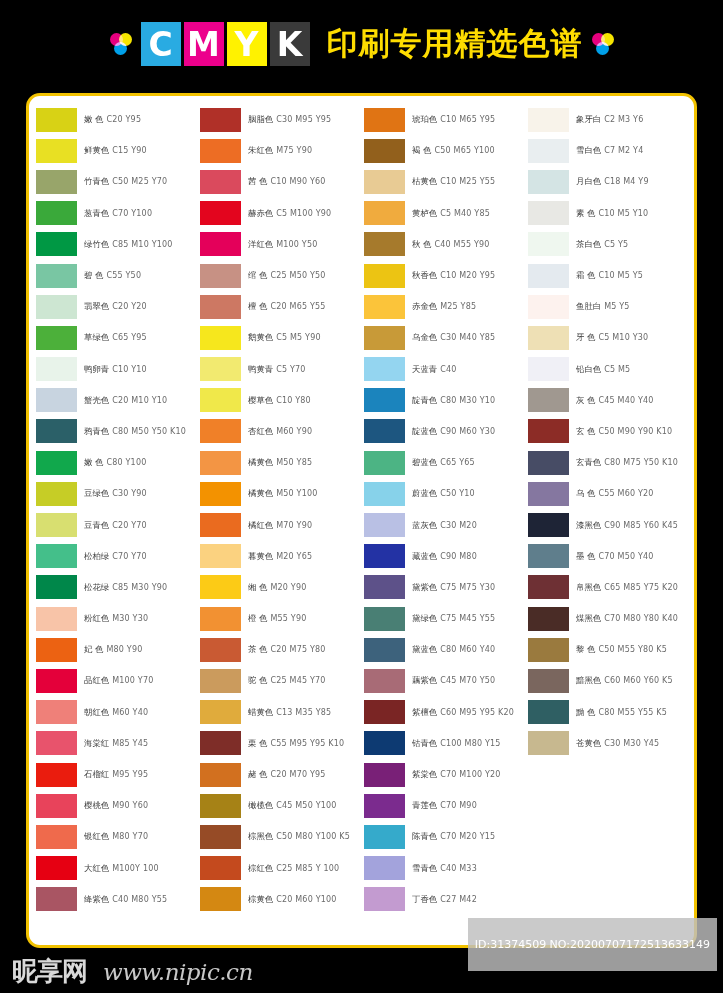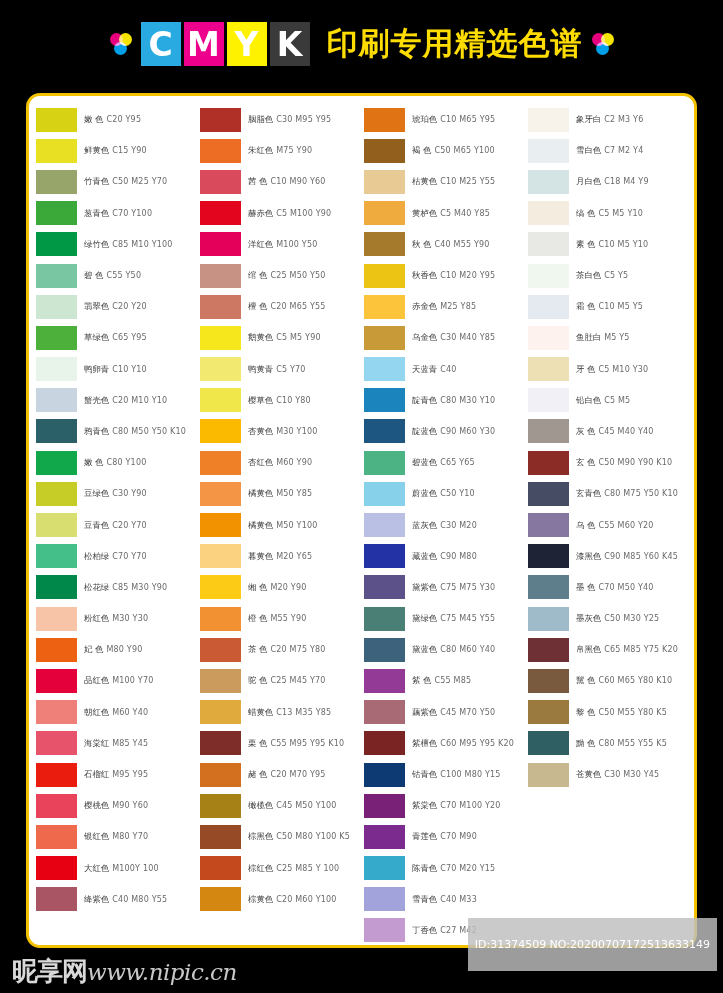--- a/index.html
+++ b/index.html
@@ -98,21 +98,21 @@
     letter-spacing:0.2px;
   }
 
   
   #footer{
     position:absolute;left:0;bottom:0;width:723px;height:46px;
     pointer-events:none;
   }
   #wm-logo{
     position:absolute;left:12px;bottom:4px;
-    display:flex;align-items:center;gap:0;
+    display:flex;align-items:center;gap:16px;
     opacity:.85;
   }
   #wm-mark{
     font-size:26px;font-weight:bold;color:#ffffff;
     text-shadow:0 0 3px rgba(0,0,0,.6);
     letter-spacing:-1px;
     font-family:"DejaVu Sans","Liberation Sans",sans-serif;
   }
   #wm-url{
     font-size:23px;color:#ffffff;opacity:.92;
@@ -411,45 +411,45 @@
           </div>
         </div>
         <div class="row">
           <div class="swatch" style="background: rgb(240, 232, 74);"></div>
           <div class="label">
             <span class="cname">樱草色</span>
             <span class="cval">C10 Y80</span>
           </div>
         </div>
         <div class="row">
-          <div class="swatch" style="background: rgb(251, 185, 0);"></div>
-          <div class="label">
-            <span class="cname">杏黄色</span>
-            <span class="cval">M30 Y100</span>
-          </div>
-        </div>
-        <div class="row">
           <div class="swatch" style="background: rgb(240, 128, 40);"></div>
           <div class="label">
             <span class="cname">杏红色</span>
             <span class="cval">M60 Y90</span>
           </div>
         </div>
         <div class="row">
           <div class="swatch" style="background: rgb(243, 149, 68);"></div>
           <div class="label">
             <span class="cname">橘黄色</span>
             <span class="cval">M50 Y85</span>
           </div>
         </div>
         <div class="row">
           <div class="swatch" style="background: rgb(243, 146, 0);"></div>
           <div class="label">
             <span class="cname">橘黄色</span>
             <span class="cval">M50 Y100</span>
+          </div>
+        </div>
+        <div class="row">
+          <div class="swatch" style="background: rgb(234, 107, 31);"></div>
+          <div class="label">
+            <span class="cname">橘红色</span>
+            <span class="cval">M70 Y90</span>
           </div>
         </div>
         <div class="row">
           <div class="swatch" style="background: rgb(251, 210, 128);"></div>
           <div class="label">
             <span class="cname">暮黄色</span>
             <span class="cval">M20 Y65</span>
           </div>
         </div>
         <div class="row">
@@ -652,27 +652,20 @@
           </div>
         </div>
         <div class="row">
           <div class="swatch" style="background: rgb(61, 98, 124);"></div>
           <div class="label">
             <span class="cname">黛蓝色</span>
             <span class="cval">C80 M60 Y40</span>
           </div>
         </div>
         <div class="row">
-          <div class="swatch" style="background: rgb(146, 58, 150);"></div>
-          <div class="label">
-            <span class="cname">紫  色</span>
-            <span class="cval">C55 M85</span>
-          </div>
-        </div>
-        <div class="row">
           <div class="swatch" style="background: rgb(168, 107, 118);"></div>
           <div class="label">
             <span class="cname">藕紫色</span>
             <span class="cval">C45 M70 Y50</span>
           </div>
         </div>
         <div class="row">
           <div class="swatch" style="background: rgb(122, 37, 36);"></div>
           <div class="label">
             <span class="cname">紫檀色</span>
@@ -739,27 +732,20 @@
           </div>
         </div>
         <div class="row">
           <div class="swatch" style="background: rgb(212, 228, 228);"></div>
           <div class="label">
             <span class="cname">月白色</span>
             <span class="cval">C18 M4 Y9</span>
           </div>
         </div>
         <div class="row">
-          <div class="swatch" style="background: rgb(244, 237, 223);"></div>
-          <div class="label">
-            <span class="cname">缟  色</span>
-            <span class="cval">C5 M5 Y10</span>
-          </div>
-        </div>
-        <div class="row">
           <div class="swatch" style="background: rgb(232, 232, 228);"></div>
           <div class="label">
             <span class="cname">素  色</span>
             <span class="cval">C10 M5 Y10</span>
           </div>
         </div>
         <div class="row">
           <div class="swatch" style="background: rgb(239, 247, 239);"></div>
           <div class="label">
             <span class="cname">茶白色</span>
@@ -830,45 +816,45 @@
           </div>
         </div>
         <div class="row">
           <div class="swatch" style="background: rgb(95, 126, 140);"></div>
           <div class="label">
             <span class="cname">墨  色</span>
             <span class="cval">C70 M50 Y40</span>
           </div>
         </div>
         <div class="row">
-          <div class="swatch" style="background: rgb(159, 186, 200);"></div>
-          <div class="label">
-            <span class="cname">墨灰色</span>
-            <span class="cval">C50 M30 Y25</span>
-          </div>
-        </div>
-        <div class="row">
           <div class="swatch" style="background: rgb(110, 48, 52);"></div>
           <div class="label">
             <span class="cname">帛黑色</span>
             <span class="cval">C65 M85 Y75 K20</span>
           </div>
         </div>
         <div class="row">
-          <div class="swatch" style="background: rgb(122, 90, 62);"></div>
-          <div class="label">
-            <span class="cname">黧  色</span>
-            <span class="cval">C60 M65 Y80 K10</span>
+          <div class="swatch" style="background: rgb(74, 44, 38);"></div>
+          <div class="label">
+            <span class="cname">煤黑色</span>
+            <span class="cval">C70 M80 Y80 K40</span>
           </div>
         </div>
         <div class="row">
           <div class="swatch" style="background: rgb(154, 122, 62);"></div>
           <div class="label">
             <span class="cname">黎  色</span>
             <span class="cval">C50 M55 Y80 K5</span>
+          </div>
+        </div>
+        <div class="row">
+          <div class="swatch" style="background: rgb(122, 102, 94);"></div>
+          <div class="label">
+            <span class="cname">黯黑色</span>
+            <span class="cval">C60 M60 Y60 K5</span>
           </div>
         </div>
         <div class="row">
           <div class="swatch" style="background: rgb(47, 95, 99);"></div>
           <div class="label">
             <span class="cname">黝  色</span>
             <span class="cval">C80 M55 Y55 K5</span>
           </div>
         </div>
         <div class="row">

